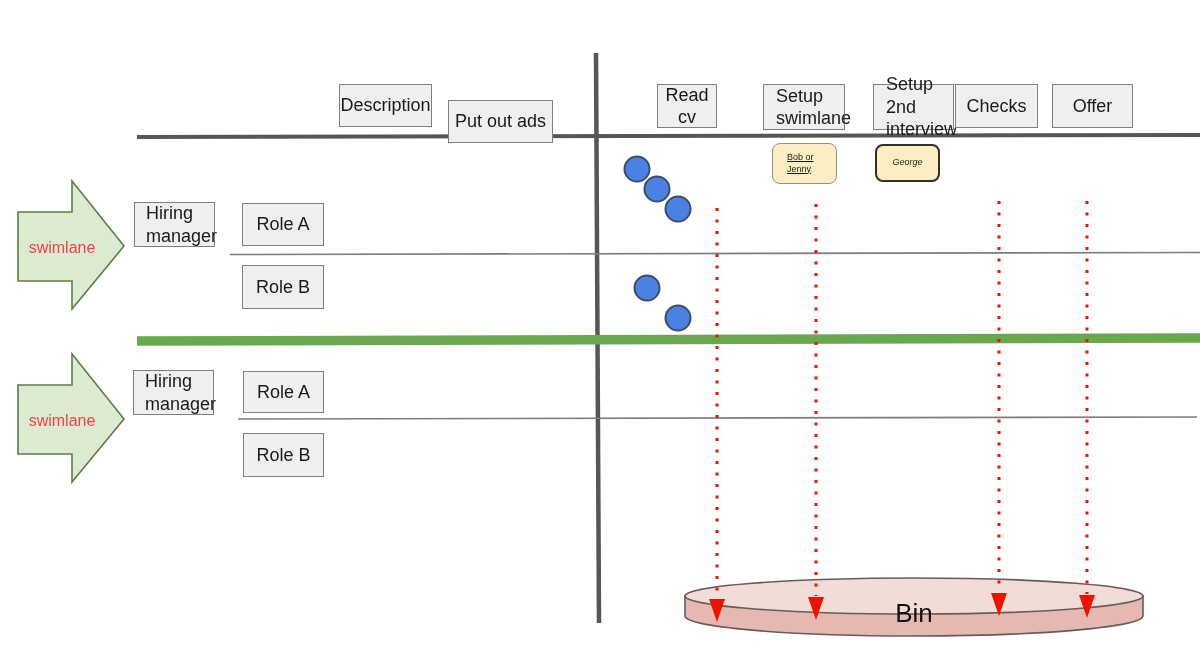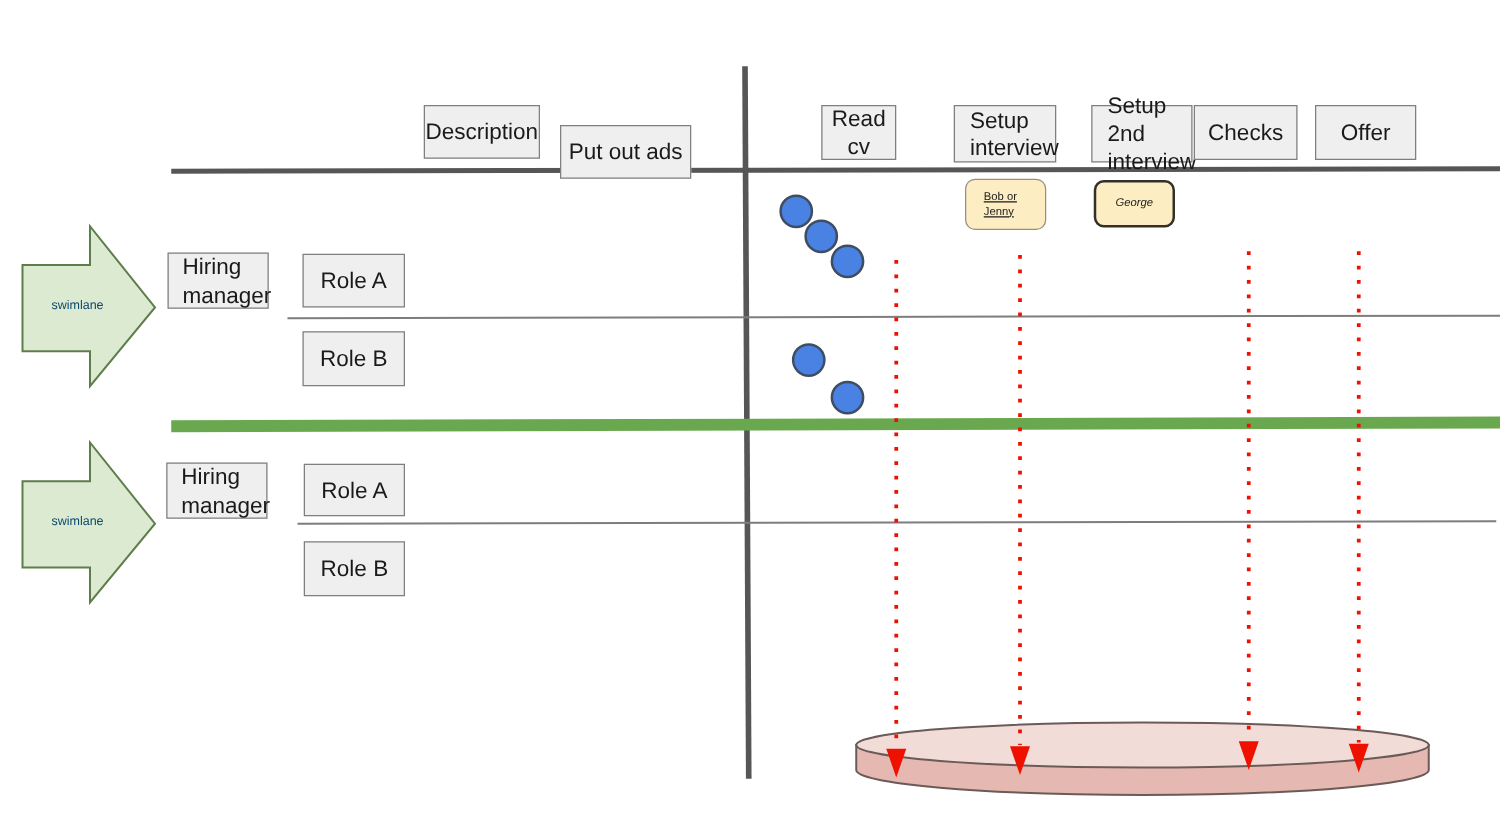--- a/index.html
+++ b/index.html
@@ -26,21 +26,21 @@
   }
   .box.left-al{justify-content:flex-start;text-align:left;}
   .sticky{
     position:absolute;box-sizing:border-box;background:var(--sticky-fill);
     border-radius:8px;font-size:9px;line-height:1.3;
     display:flex;align-items:center;
   }
   .sticky.s-light{border:1.5px solid var(--sticky-border-light);justify-content:flex-start;text-align:left;}
   .sticky.s-dark{border:2px solid var(--sticky-border-dark);justify-content:center;text-align:center;font-style:italic;}
   .lane-label{
-    position:absolute;font-size:10px;text-align:center;color:#0c4a6e;
+    position:absolute;font-size:16px;text-align:center;color:#ef4444;
   }
   .bin-label{
     position:absolute;left:685px;width:458px;top:598px;text-align:center;
     font-size:26px;color:#111;
   }
 </style>
 </head>
 <body>
 
 <div class="canvas">
@@ -76,32 +76,33 @@
     <line class="red-dotted" x1="999" y1="201" x2="999" y2="592"></line>
     <polygon class="red-head" points="991,593 1007,593 999,616"></polygon>
 
     <line class="red-dotted" x1="1087" y1="201" x2="1087" y2="594"></line>
     <polygon class="red-head" points="1079,595 1095,595 1087,618"></polygon>
   </svg>
 
   <div class="box" style="left:339px;top:84px;width:93px;height:43px;">Description</div>
   <div class="box" style="left:448px;top:100px;width:105px;height:43px;">Put out ads</div>
   <div class="box" style="left:657px;top:84px;width:60px;height:44px;">Read cv</div>
-  <div class="box left-al" style="left:763px;top:84px;width:82px;height:46px;padding-left:12px;">Setup interview</div>
+  <div class="box left-al" style="left:763px;top:84px;width:82px;height:46px;padding-left:12px;">Setup swimlane</div>
   <div class="box left-al" style="left:859px;top:84px;width:81px;height:46px;padding-left:12px;margin-left:14px;">Setup 2nd interview</div>
   <div class="box" style="left:1052px;top:84px;width:81px;height:44px;">Offer</div>
   <div class="box" style="left:955px;top:84px;width:83px;height:44px;">Checks</div>
 
   <div class="lane-label" style="left:22px;top:239px;width:80px;">swimlane</div>
   <div class="box left-al" style="left:134px;top:202px;width:81px;height:45px;padding-left:11px;">Hiring manager</div>
   <div class="box" style="left:242px;top:203px;width:82px;height:43px;">Role A</div>
   <div class="box" style="left:242px;top:265px;width:82px;height:44px;">Role B</div>
 
   <div class="lane-label" style="left:22px;top:412px;width:80px;">swimlane</div>
   <div class="box left-al" style="left:133px;top:370px;width:81px;height:45px;padding-left:11px;">Hiring manager</div>
   <div class="box" style="left:243px;top:371px;width:81px;height:42px;">Role A</div>
   <div class="box" style="left:243px;top:433px;width:81px;height:44px;">Role B</div>
 
   <div class="sticky s-light" style="left:772px;top:143px;width:65px;height:41px;padding-left:14px;text-decoration:underline;">Bob or Jenny</div>
   <div class="sticky s-dark" style="left:875px;top:144px;width:65px;height:38px;">George</div>
 
+  <div class="bin-label">Bin</div>
 
 </div>
 
 </body></html>

